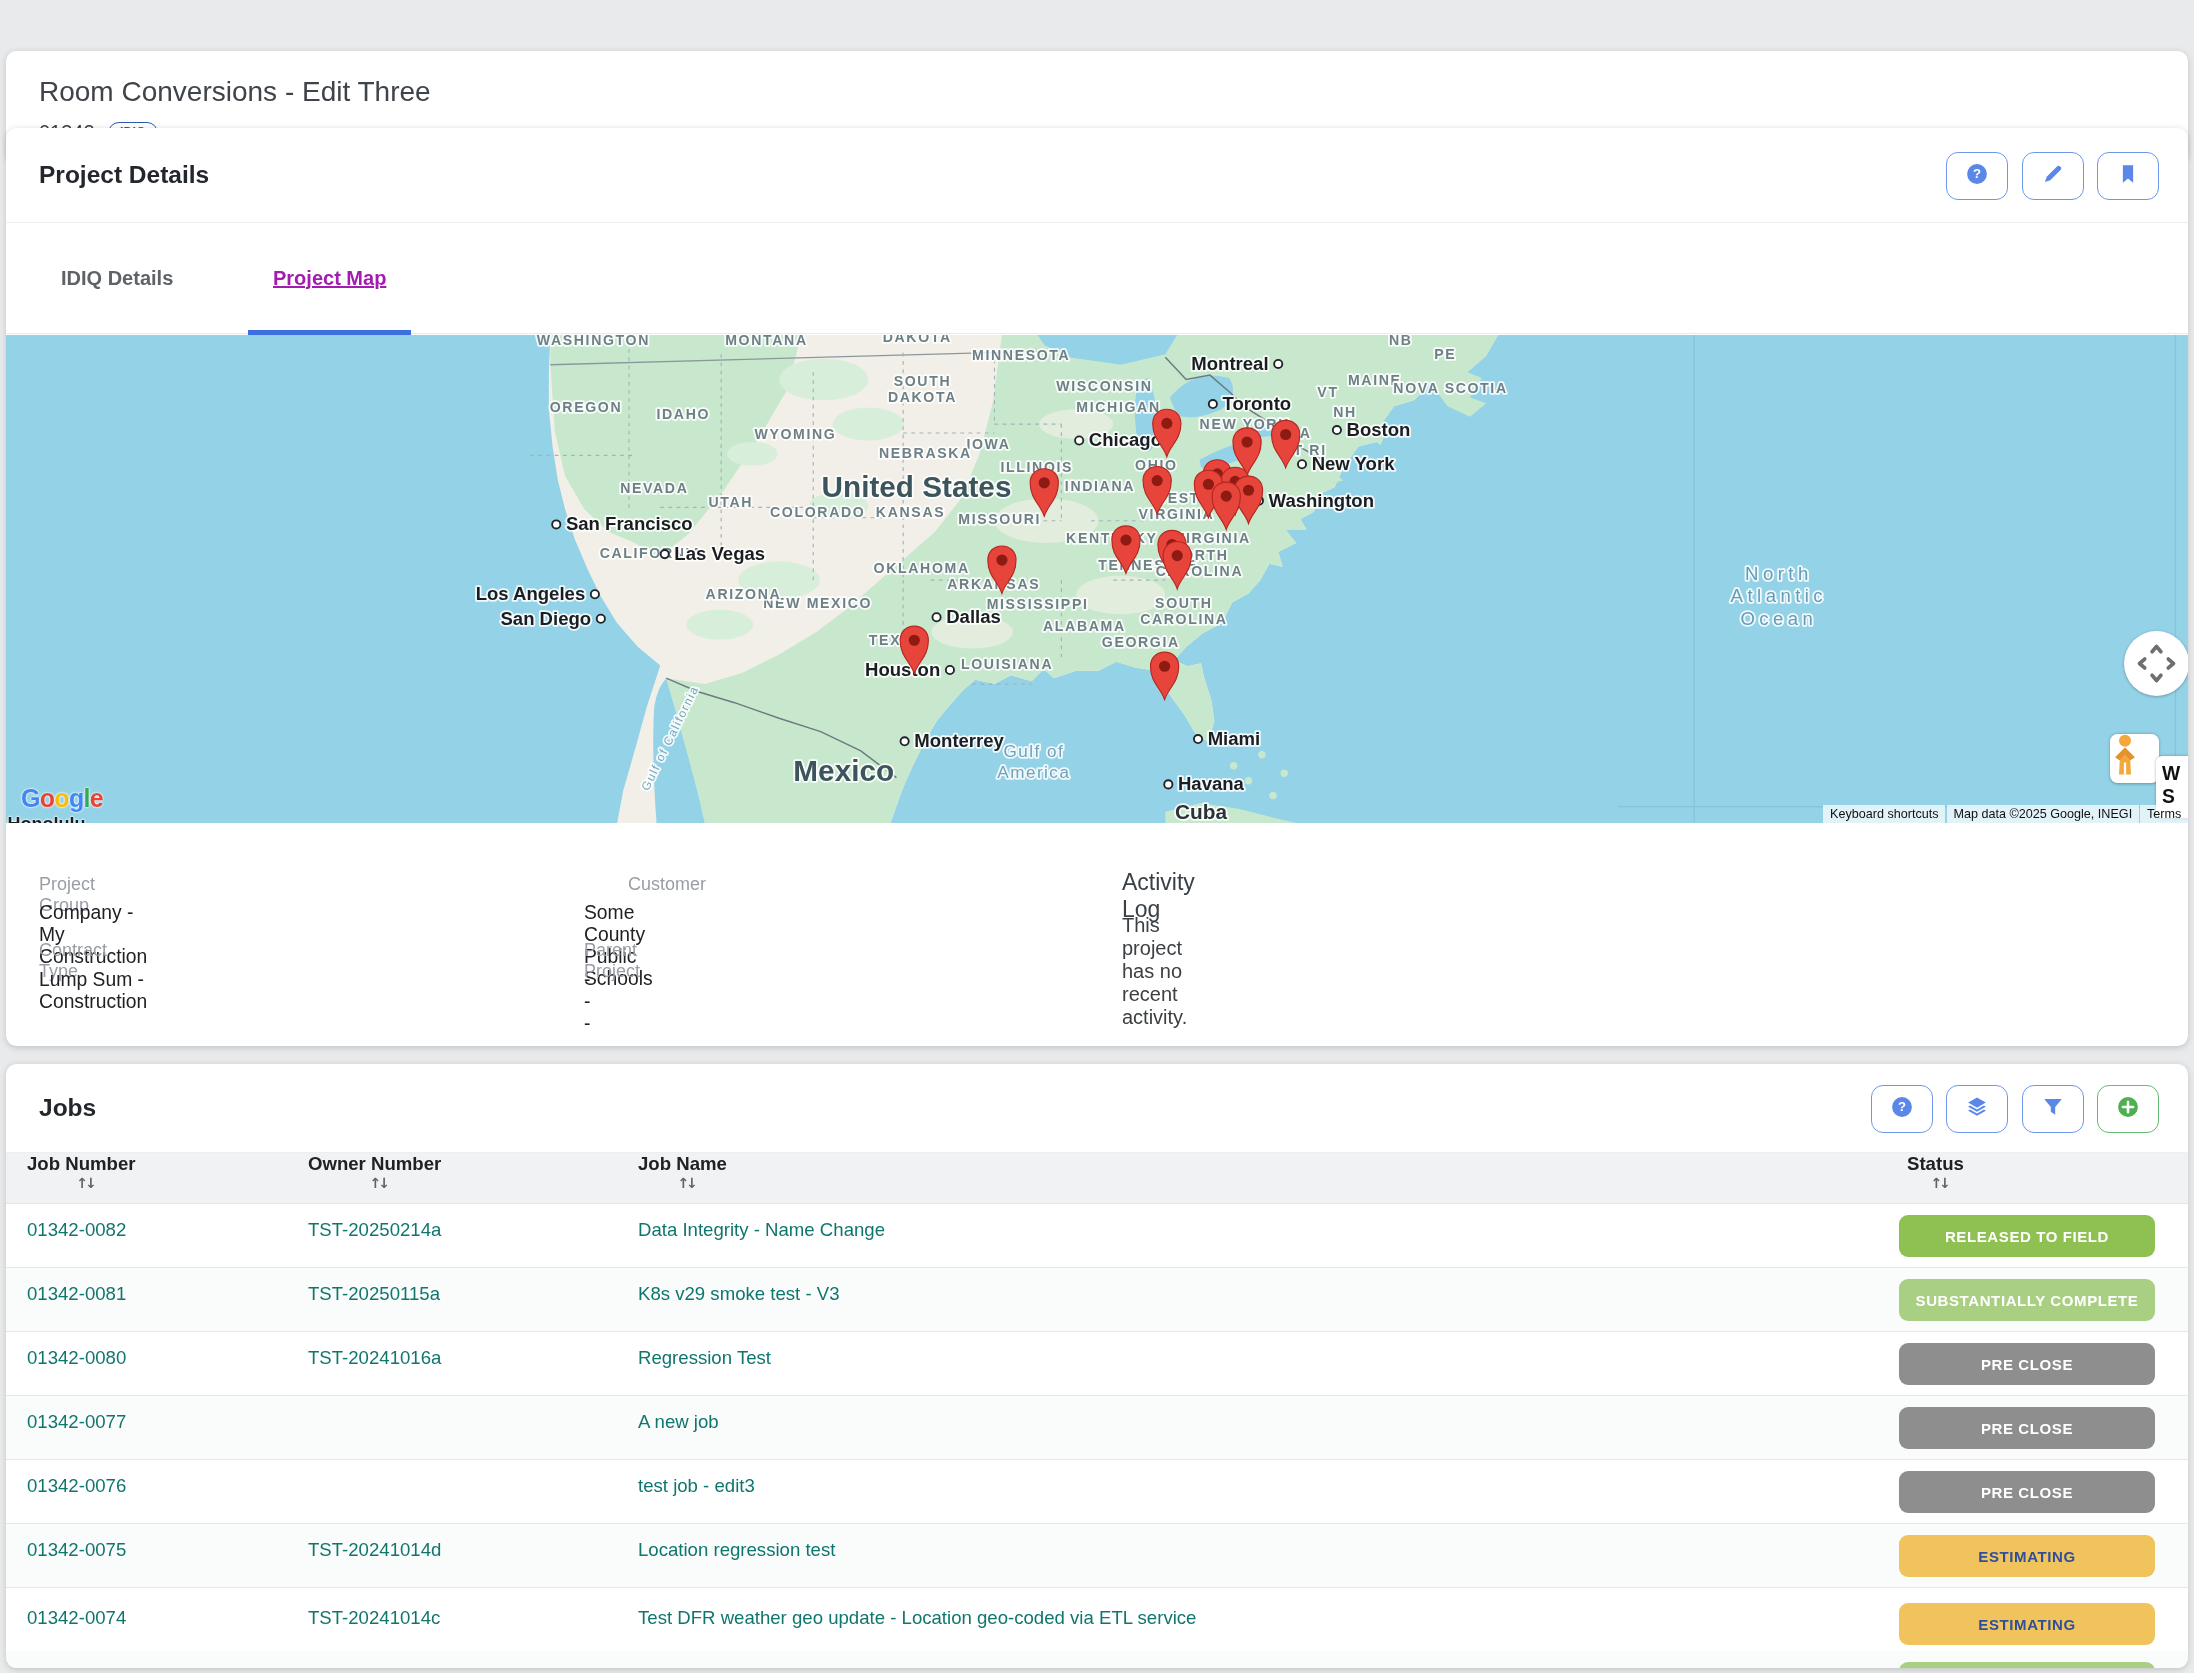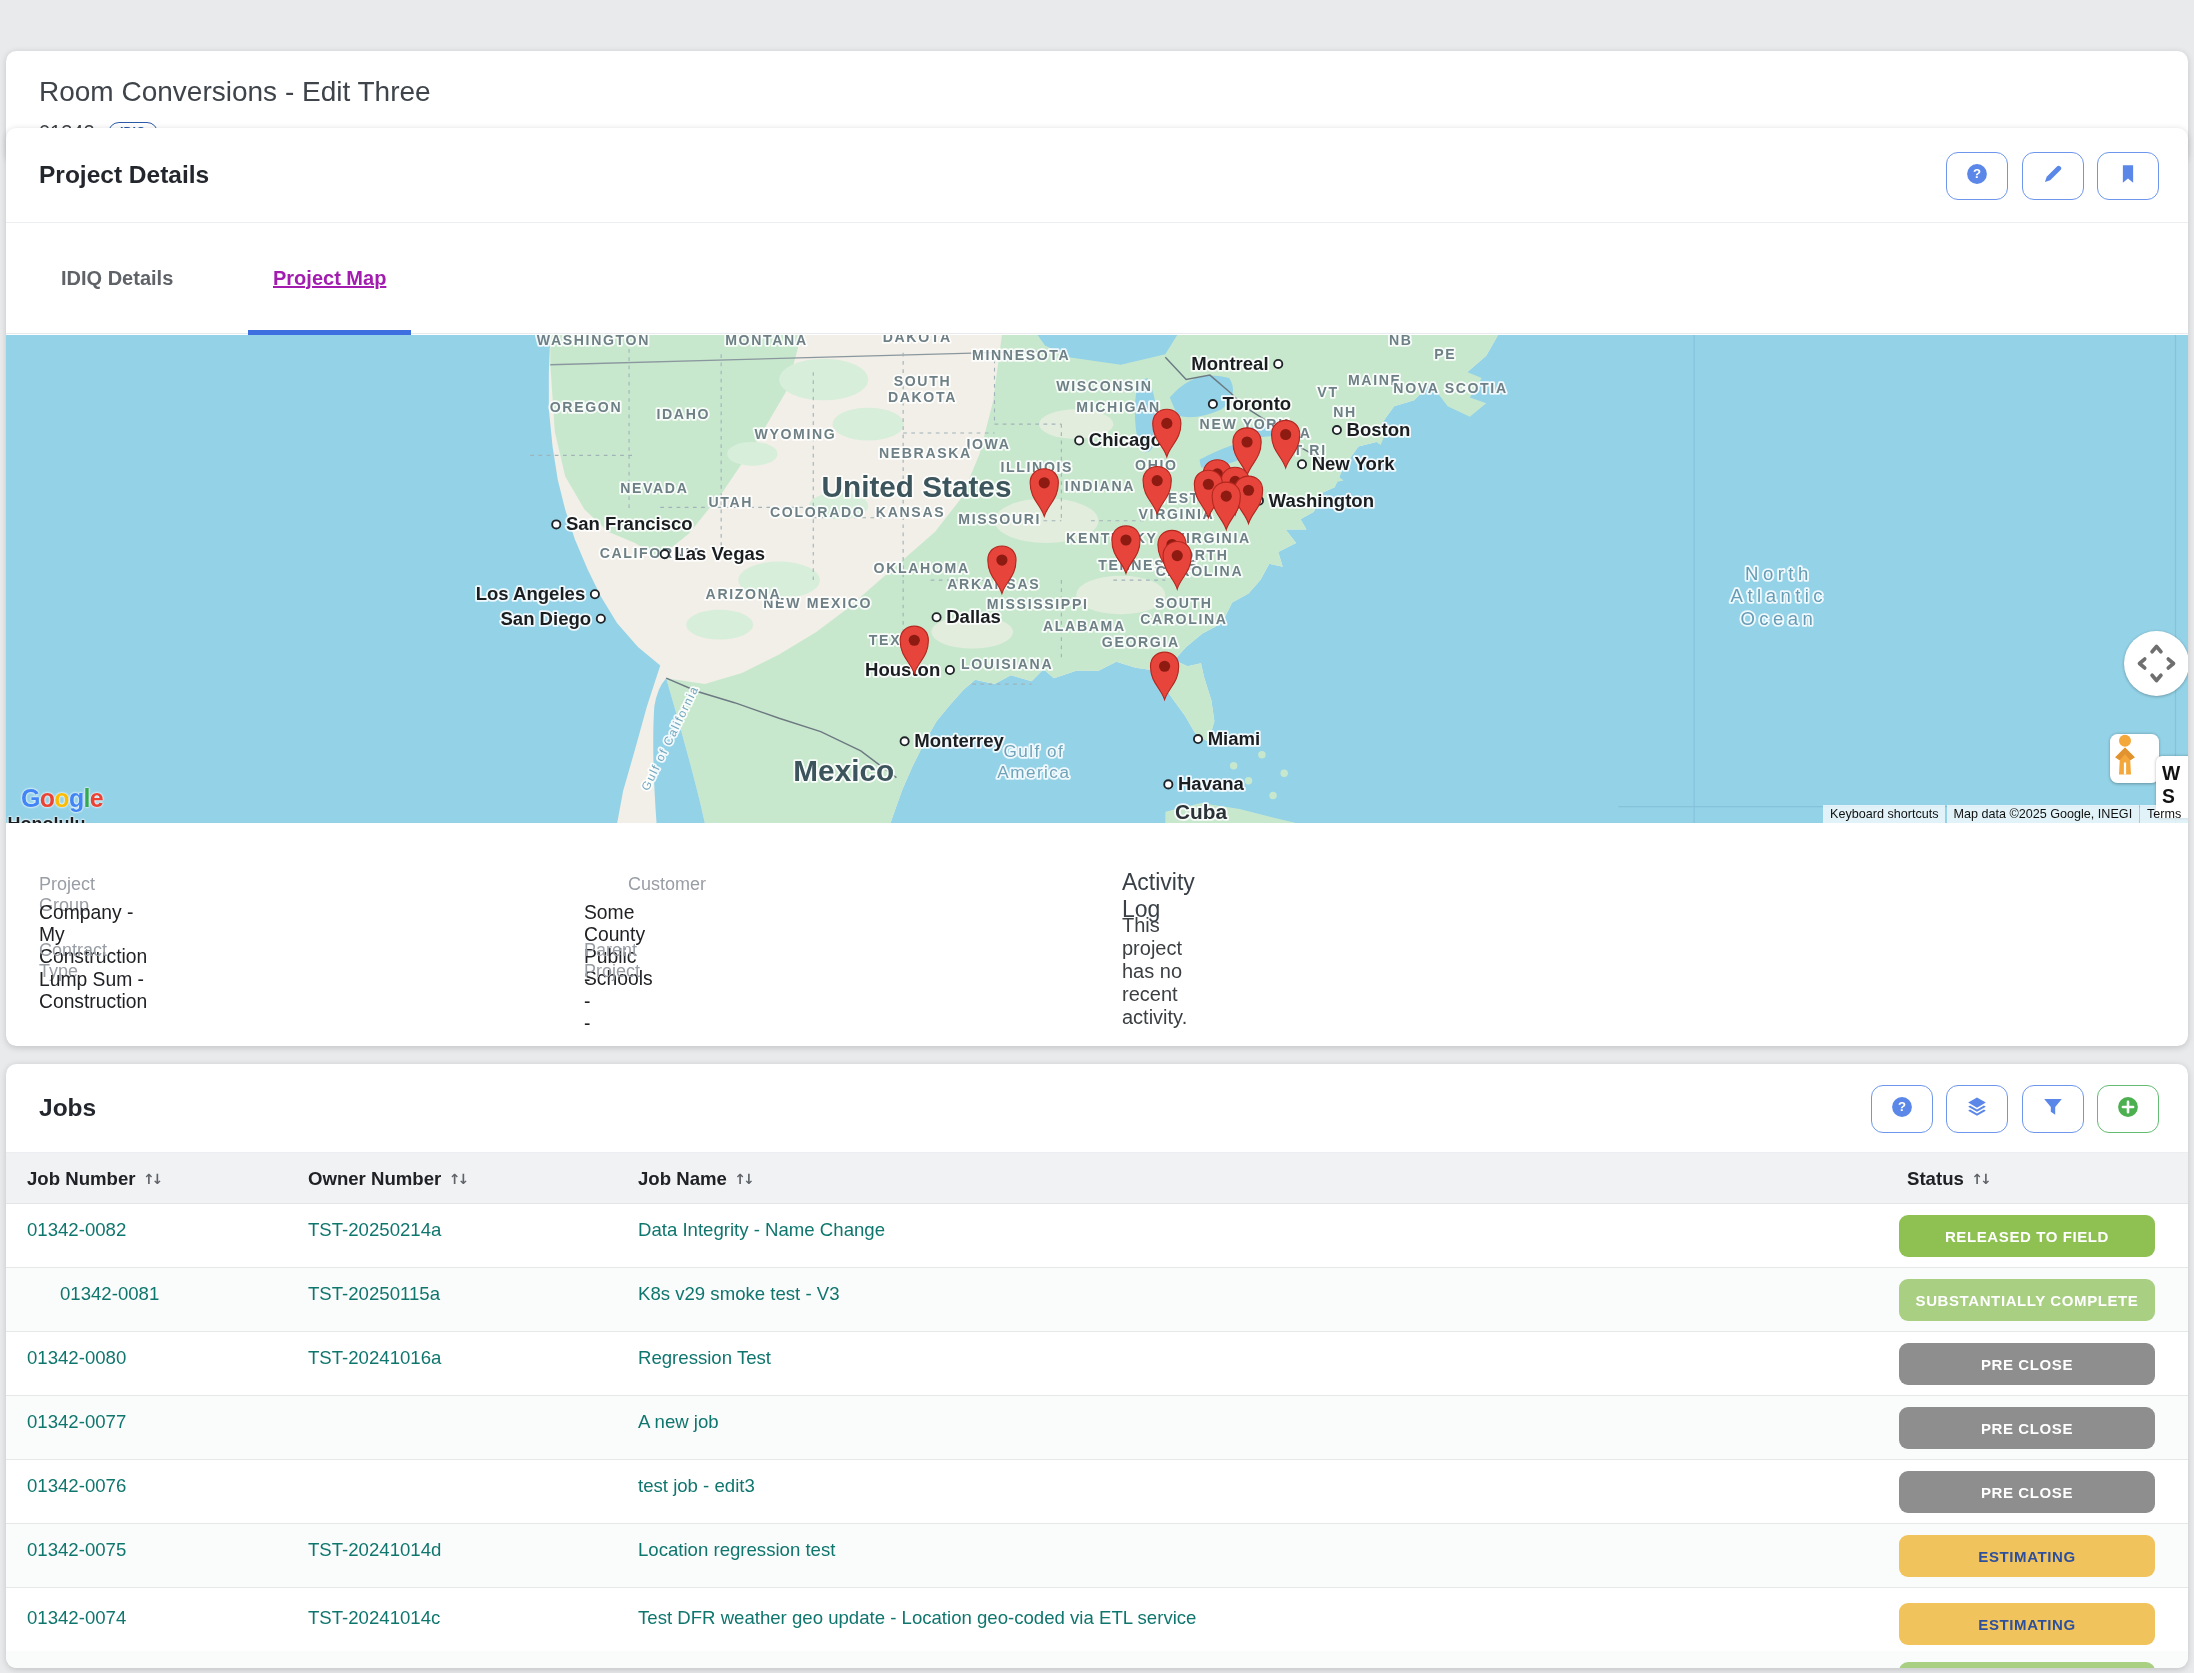--- a/index.html
+++ b/index.html
@@ -56,21 +56,21 @@
   .info-col { position:absolute; top:0; }
   .f-label { position:absolute; font-size:18px; color:#999ea5; }
   .f-value { position:absolute; font-size:19.3px; color:#202124; }
   .al-title { position:absolute; font-size:23px; font-weight:500; color:#394047; }
   .al-body { position:absolute; font-size:20px; color:#3c4043; }
   
   #card-jobs { top:1064px; height:604px; overflow:hidden; }
   #thead { position:absolute; left:0; top:89px; width:100%; height:51px; background:#f0f2f4;
     border-bottom:0.7px solid #e3e5e8; }
   .th { position:absolute; top:0; height:51px; display:flex; align-items:center; font-size:18.6px; font-weight:700;
-    color:#202124; cursor:pointer; }
+    color:#202124; cursor:pointer;flex-direction:column; }
   .sort { font-size:14px; color:#5f6368; margin-left:7.4px; letter-spacing:-3px; font-family:"DejaVu Sans", sans-serif; }
   #tbody { position:absolute; left:0; top:140px; width:100%; }
   .trow { position:absolute; left:0; width:100%; height:64px; border-bottom:0.7px solid #e6e7e9; cursor:pointer; }
   .trow.alt { background:#fafbfb; }
   .td { position:absolute; top:0; height:52px; display:flex; align-items:center; font-size:18.6px; color:#0f766e; }
   .badge { position:absolute; left:1893px; top:11px; width:256px; height:42px; border-radius:9px;
     display:flex; align-items:center; justify-content:center; font-size:15px; font-weight:700;
     letter-spacing:0.6px; color:#fff; }
 </style>
 </head>
@@ -419,21 +419,21 @@
       </div>
     </div>
   <div id="tbody">
       <div class="trow" style="top: 0px;">
         <div class="td" style="left: 21px;">01342-0082</div>
         <div class="td" style="left: 302px;">TST-20250214a</div>
         <div class="td" style="left: 632px;">Data Integrity - Name Change</div>
         <div class="badge" style="background: rgb(143, 193, 82); color: rgb(255, 255, 255);">RELEASED TO FIELD</div>
       </div>
       <div class="trow alt" style="top: 64px;">
-        <div class="td" style="left: 21px; margin-left: 33px;">01342-0081</div>
+        <div class="td" style="left: 21px;">01342-0081</div>
         <div class="td" style="left: 302px;">TST-20250115a</div>
         <div class="td" style="left: 632px;">K8s v29 smoke test - V3</div>
         <div class="badge" style="background: rgb(169, 207, 130); color: rgb(255, 255, 255);">SUBSTANTIALLY COMPLETE</div>
       </div>
       <div class="trow" style="top: 128px;">
         <div class="td" style="left: 21px;">01342-0080</div>
         <div class="td" style="left: 302px;">TST-20241016a</div>
         <div class="td" style="left: 632px;">Regression Test</div>
         <div class="badge" style="background: rgb(142, 142, 142); color: rgb(255, 255, 255);">PRE CLOSE</div>
       </div>

